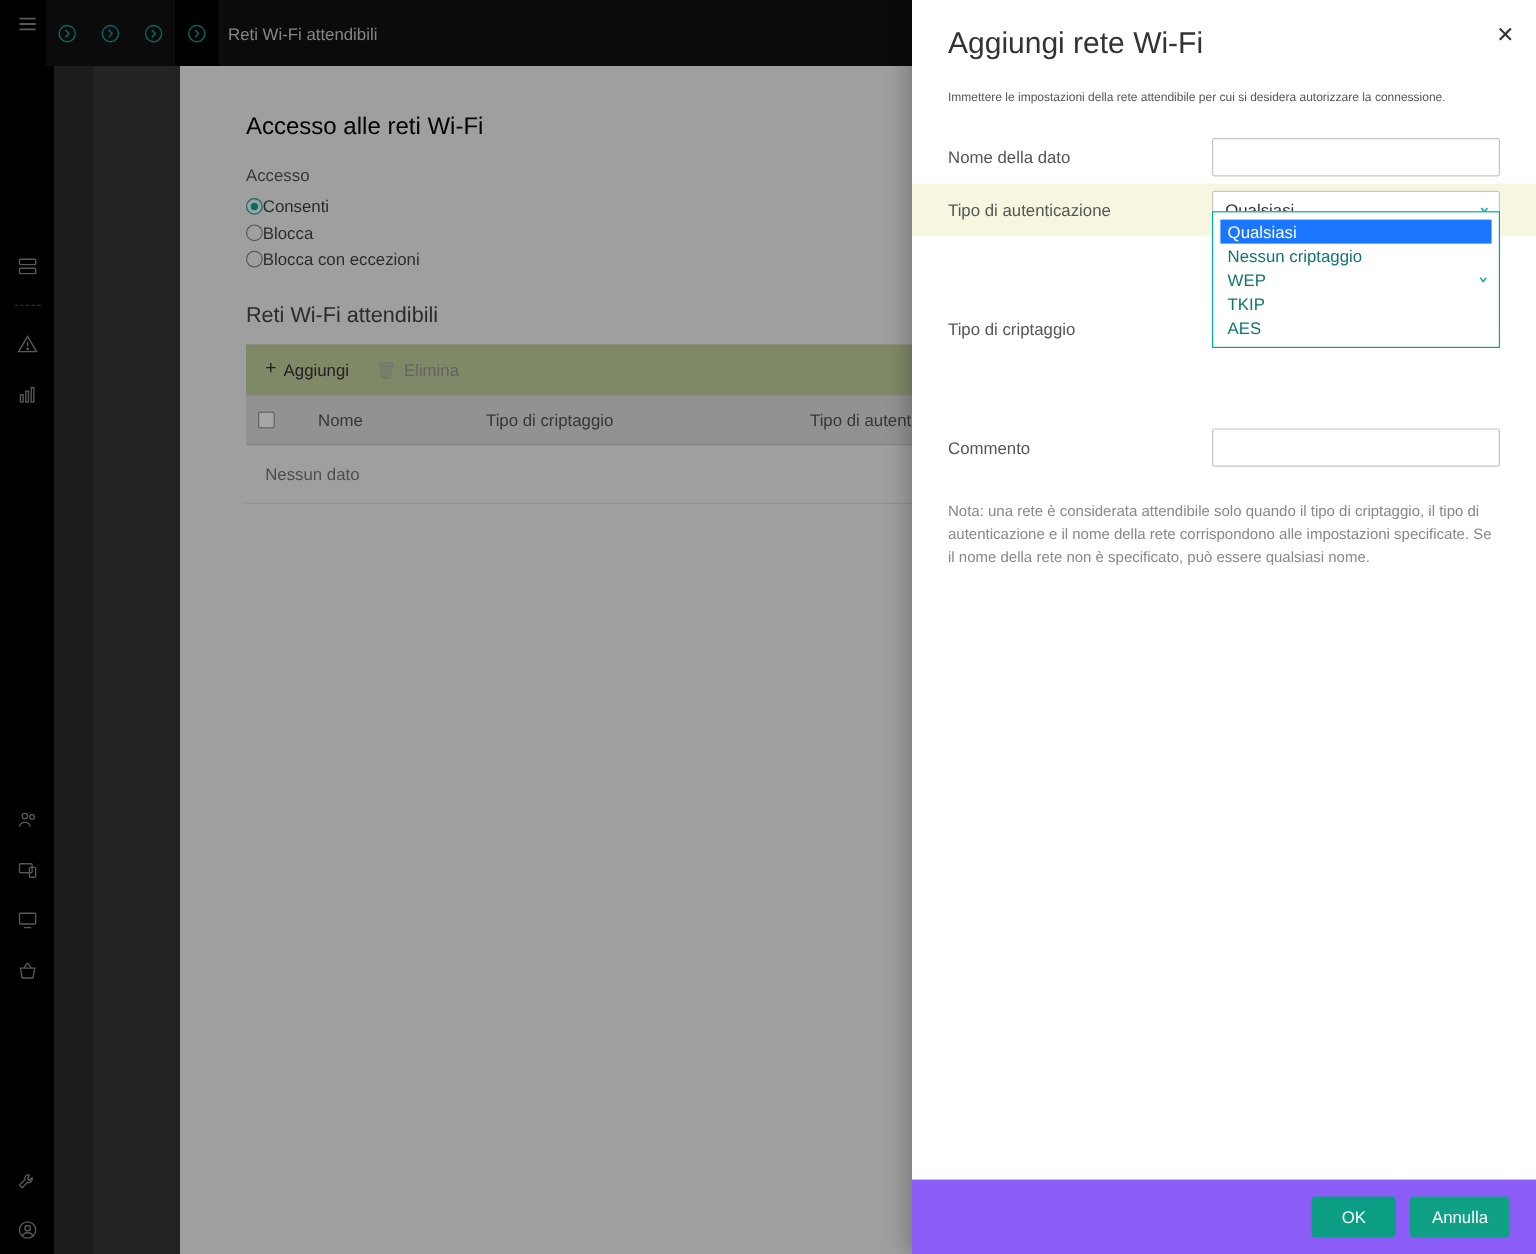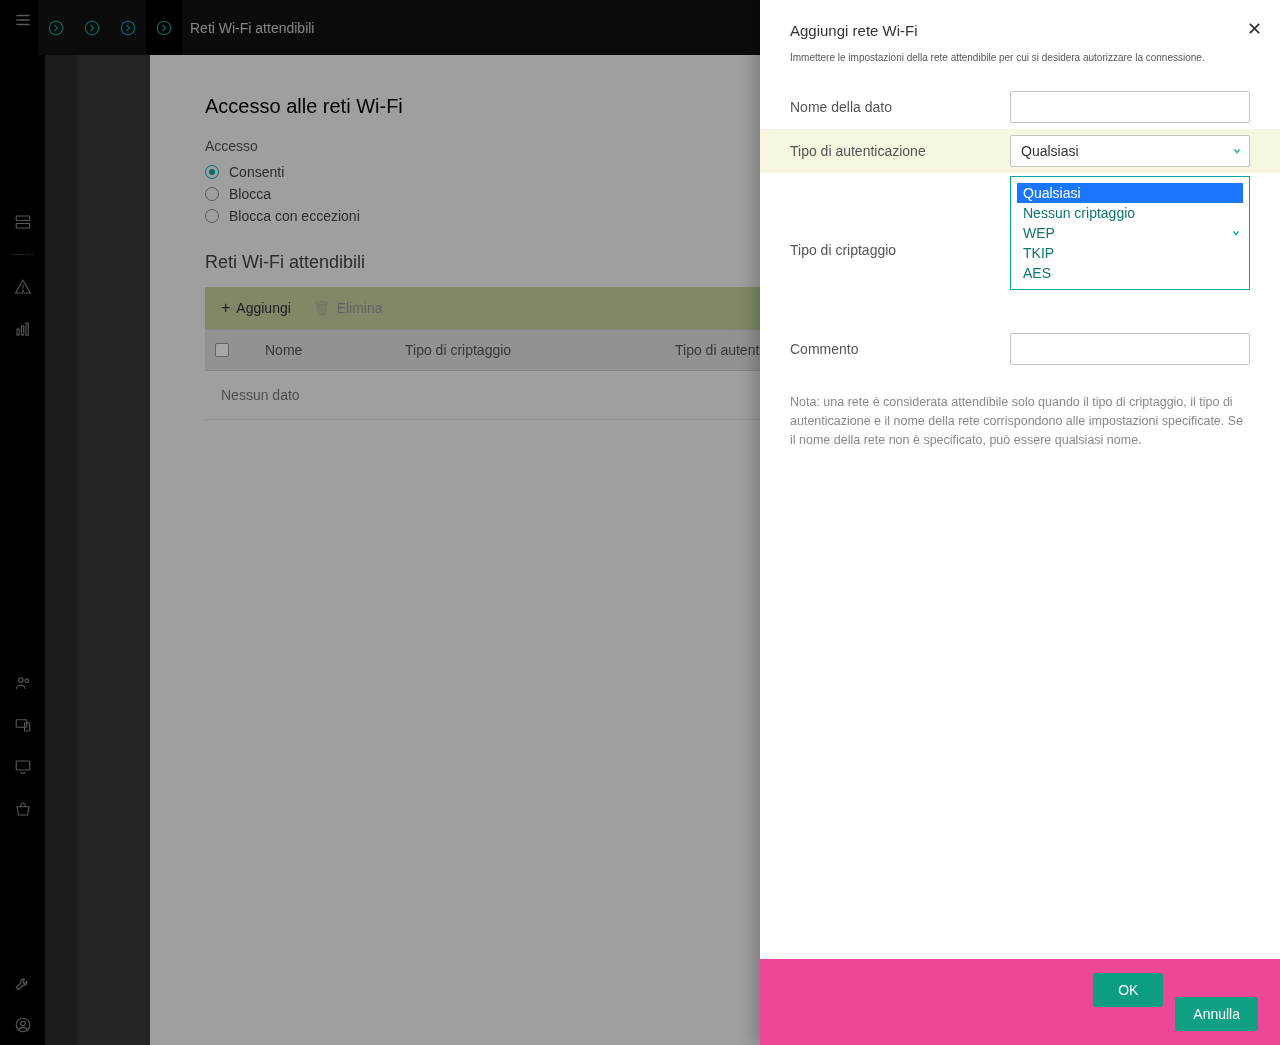--- a/index.html
+++ b/index.html
@@ -56,21 +56,21 @@
 
 .main {
   position: absolute;
   left: 150px; top: 55px; right: 0; bottom: 0;
   background: #f5f5f5;
   padding: 40px 55px;
 }
 .main h2 { font-size: 20px; color: #000000; font-weight: 400; margin-bottom: 20px; }
 .main h3 { font-size: 18px; color: #444; font-weight: 400; margin: 28px 0 14px; }
 .access-label { color: #555; margin-bottom: 10px; }
-.radio-row { display: flex; align-items: center; gap: 10px; margin: 6px 0; color: #444; }
+.radio-row { display: flex; align-items: center; margin: 6px 0; color: #444; }
 .radio {
   width: 14px; height: 14px; border-radius: 50%;
   border: 1.5px solid #888; display: inline-flex; align-items: center; justify-content: center;
 }
 .radio.checked { border-color: #00a99d; }
 .radio.checked::after { content: ""; width: 6px; height: 6px; border-radius: 50%; background: #00a99d; }
 
 .toolbar {
   background: #c4d39e;
   display: flex; align-items: center;
@@ -116,21 +116,21 @@
   right: 0; top: 0; bottom: 0;
   width: 520px;
   background: #fff;
   display: flex; flex-direction: column;
   box-shadow: -4px 0 18px rgba(0,0,0,0.25);
 }
 .panel-body { flex: 1; padding: 22px 30px; overflow: auto; position: relative; }
 .panel-close {
   position: absolute; right: 18px; top: 18px; font-size: 18px; color: #333; cursor: pointer;
 }
-.panel-title { font-size: 15px; color: #333; font-weight: 500; margin-bottom: 12px; }
+.panel-title { font-size: 25px; color: #333; font-weight: 500; margin-bottom: 24px; }
 .panel-sub { color: #555; font-size: 10px; line-height: 1.4; margin-bottom: 20px; }
 
 .form-row {
   display: grid;
   grid-template-columns: 220px 1fr;
   align-items: center;
   min-height: 44px;
   padding: 4px 0;
 }
 .form-row.highlight { background: #f7f6e0; margin: 0 -30px; padding: 4px 30px; }
@@ -162,30 +162,30 @@
 }
 .dropdown-list .opt.selected { background: #1a75ff; color: #fff; }
 .dropdown-caret { position: absolute; right: 8px; top: 50%; transform: translateY(-50%); }
 
 .enc-row { margin-top: 55px; }
 .comment-row { margin-top: 55px; }
 
 .note { font-size: 12.5px; color: #888; line-height: 1.5; margin-top: 22px; }
 
 .panel-footer {
-  background: #ec4899;
+  background: #8b5cf6;
   padding: 14px 22px;
   display: flex; justify-content: flex-end; gap: 12px;
 }
 .btn {
   min-width: 70px; height: 34px; border: none; border-radius: 3px;
   background: #0b9e84; color: #fff; font-size: 14px; font-weight: 500;
   padding: 0 18px; cursor: pointer;
 }
-.btn.secondary { background: #10a086; margin-top: 24px; }
+.btn.secondary { background: #10a086; }
 
 </style>
 </head>
 <body>
 
 <div class="sidebar">
   <div class="sidebar-top">
     <div class="sidebar-icon hamburger">
       <svg viewBox="0 0 24 24">
           <line x1="3" y1="6" x2="21" y2="6" stroke="#888" stroke-width="2"></line>

